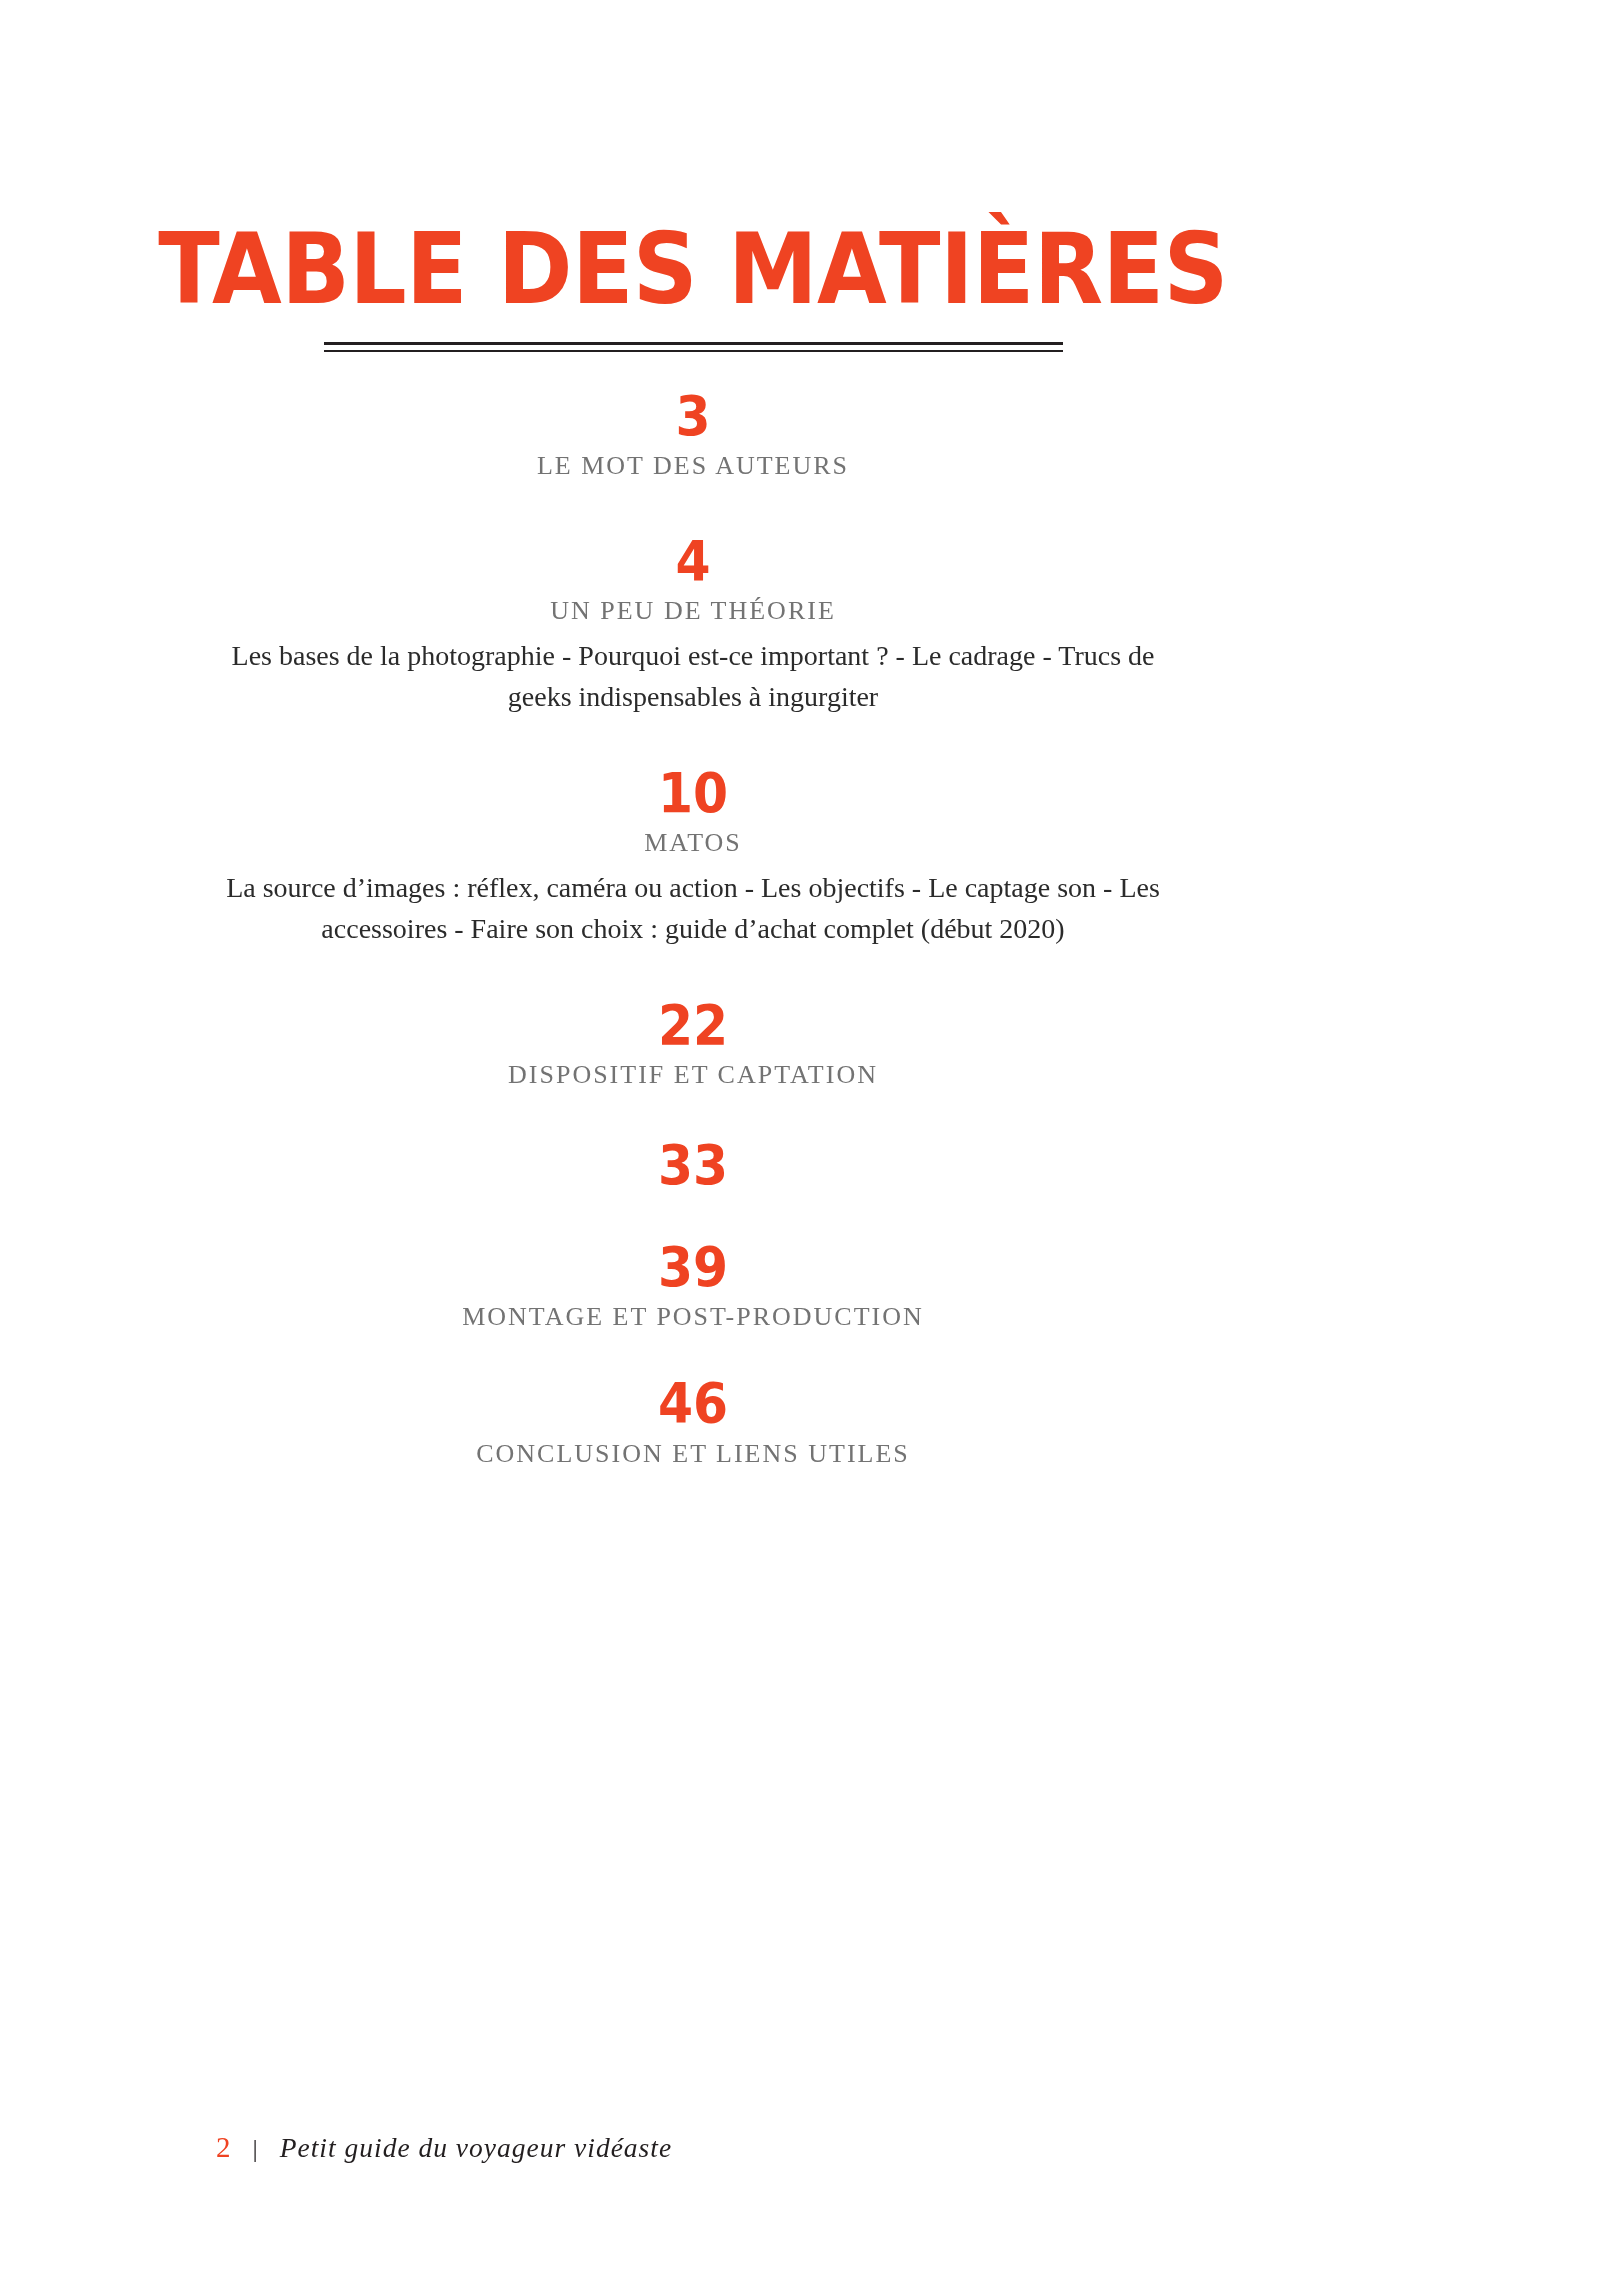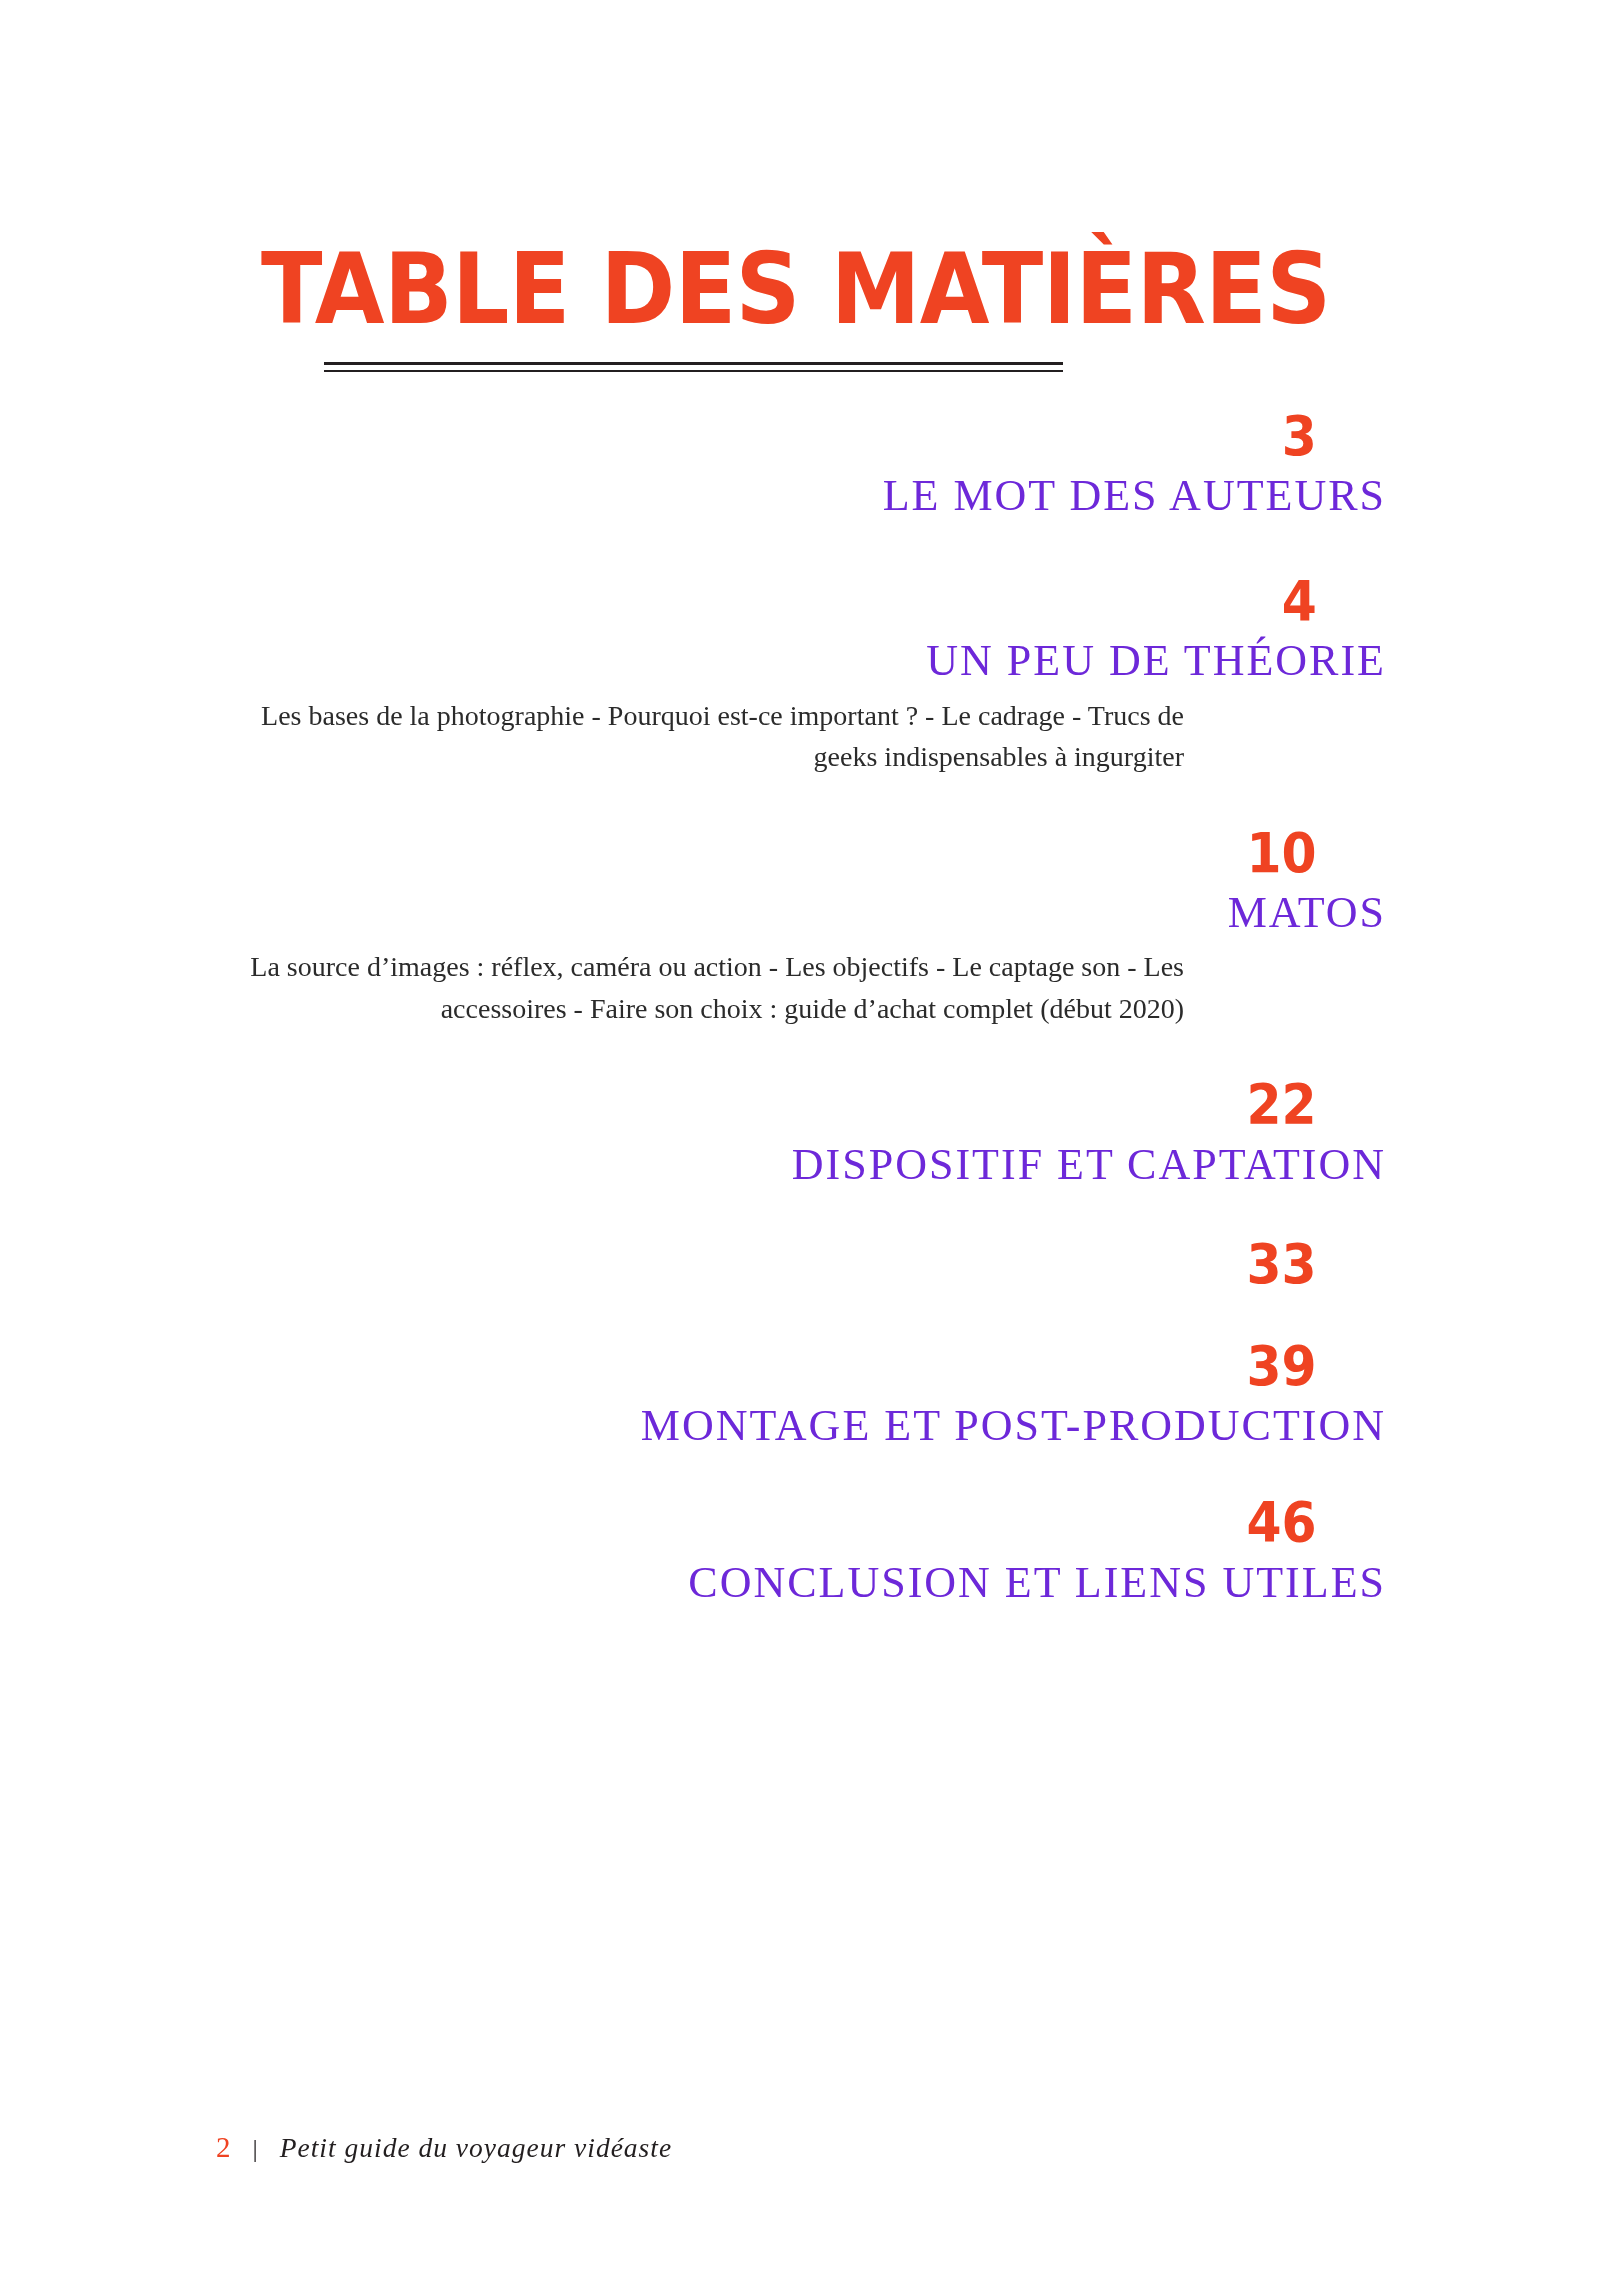--- a/index.html
+++ b/index.html
@@ -19,23 +19,23 @@
   .page {
     position: relative;
     width: 1623px;
     height: 2295px;
     box-sizing: border-box;
   }
 
   .toc {
     position: absolute;
     left: 0;
-    top: 240px;
+    top: 220px;
     width: 1386px;
-    text-align: right;
+    text-align: center;
   }
 
   .toc-title {
     font-family: "DejaVu Sans", sans-serif;
     font-weight: bold;
     font-size: 98px;
     letter-spacing: -0.7px;
     color: #ef4322;
     line-height: 1.0;
     margin: 0;
@@ -73,23 +73,23 @@
     font-weight: bold;
     font-size: 56px;
     color: #ef4322;
     line-height: 1.05;
     transform: scaleX(0.9);
     margin: 0;
   }
 
   .entry-title {
     font-family: "Liberation Serif", serif;
-    font-size: 44px;
+    font-size: 26px;
     letter-spacing: 2px;
-    color: #6d28d9;
+    color: #737373;
     margin: 6.5px 0 0 0;
     line-height: 1.1;
   }
 
   .entry-desc {
     font-family: "Liberation Serif", serif;
     font-size: 28px;
     color: #2b2b2b;
     line-height: 1.48;
     margin: 9.2px auto 0 auto;

